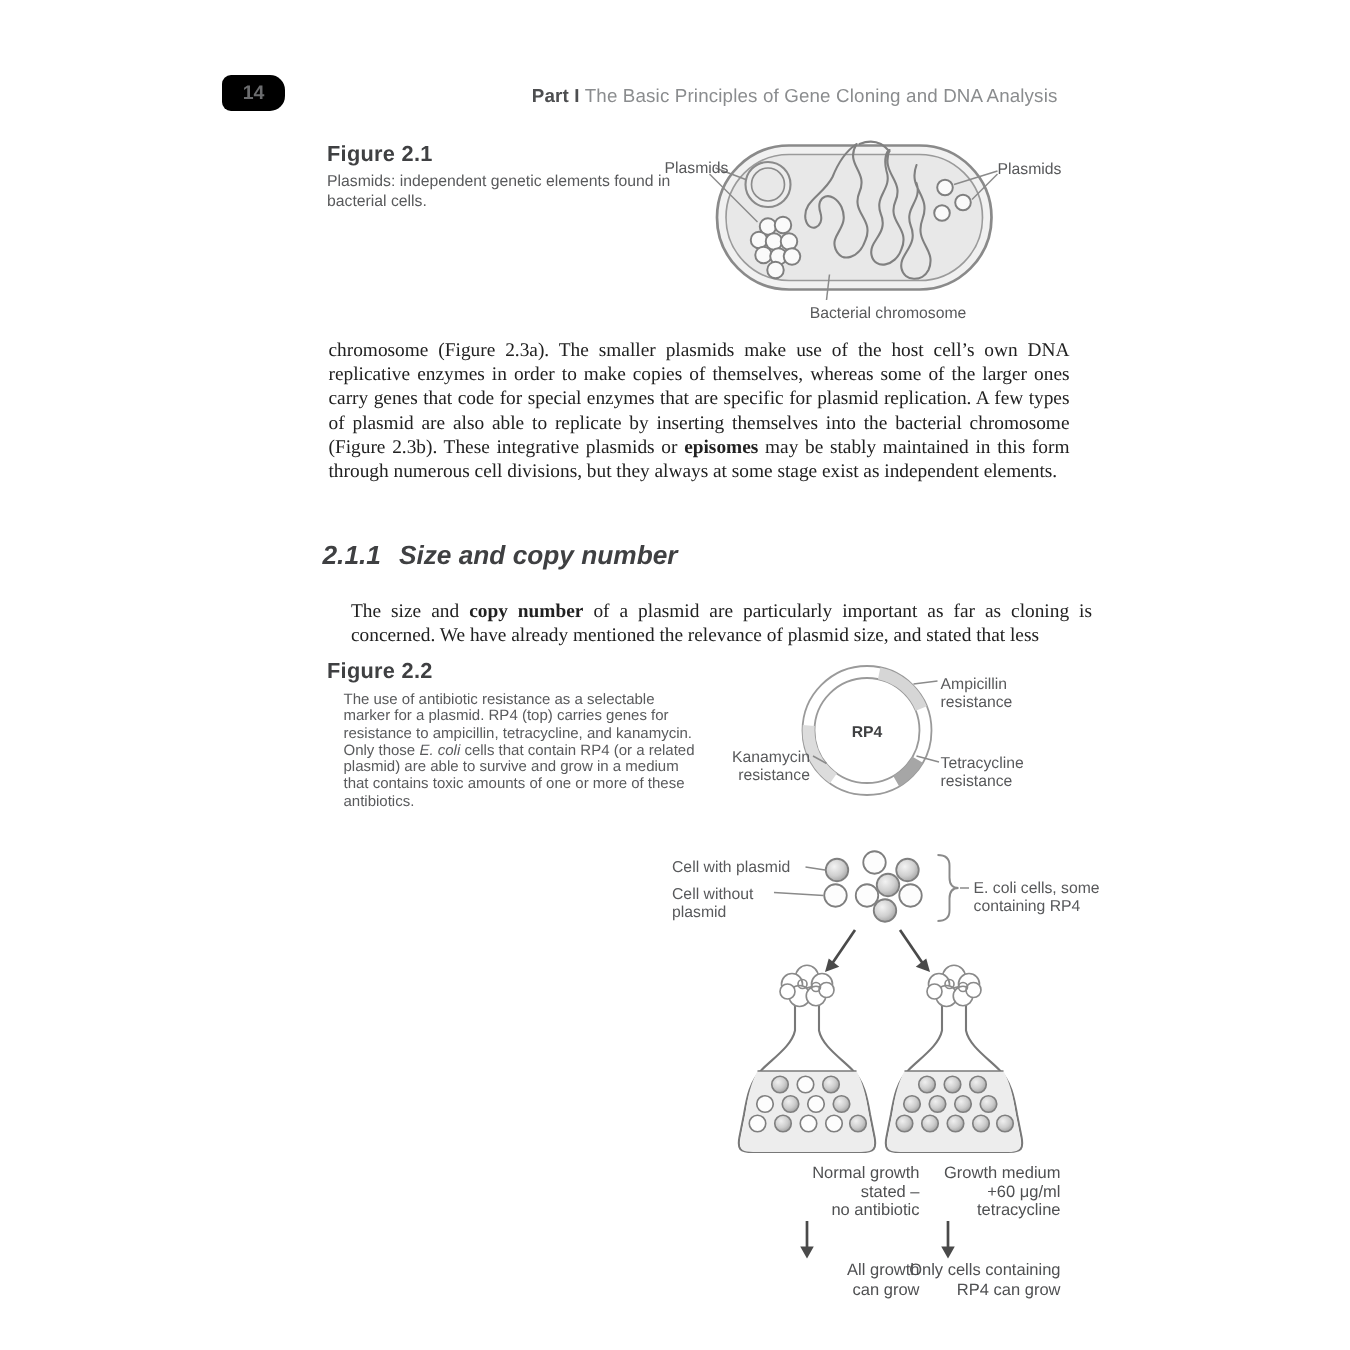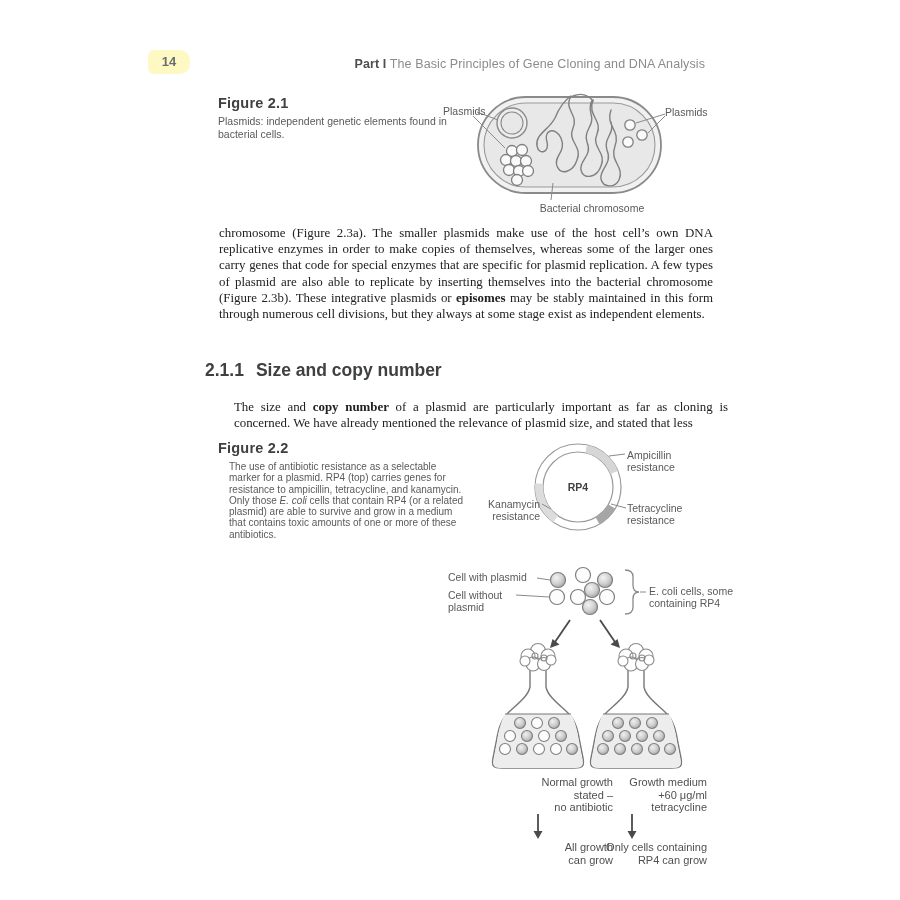--- a/index.html
+++ b/index.html
@@ -4,42 +4,42 @@
 <style>
   html,body{margin:0;padding:0;}
   body{
     width:900px;height:900px;position:relative;background:#ffffff;
     font-family:"Liberation Sans",sans-serif;overflow:hidden;
   }
   .abs{position:absolute;}
 
   
   .page-tab{
-    left:148px;top:50px;width:42px;height:24px;background:#fef9c3;
+    left:148px;top:50px;width:42px;height:24px;background:#000000;
     border-radius:6px 10px 10px 6px;color:#6b6c6e;font-weight:bold;
     font-size:13px;text-align:center;line-height:24px;
   }
   .running-head{
     top:57px;right:195px;font-size:12.5px;color:#8a8c8e;letter-spacing:.1px;
   }
   .running-head b{color:#4d4e50;font-weight:bold;}
 
   
   .fig-title{font-weight:bold;font-size:14.5px;color:#3f4042;letter-spacing:.2px;}
   .fig-caption{font-size:10.5px;line-height:12.8px;color:#595a5c;}
   .fig-caption-sm{font-size:10px;line-height:11.3px;color:#595a5c;}
 
   
   .body-para{
     font-family:"Liberation Serif",serif;font-size:12.9px;line-height:16.2px;
     color:#212121;text-align:justify;width:494px;left:218px;
   }
   .body-para b{font-weight:bold;}
   .section-head{
-    left:205px;top:360px;font-weight:bold;
+    left:215px;top:360px;font-weight:bold;font-style:italic;
     font-size:17.5px;color:#3f4042;
   }
   .section-head .num{margin-right:12px;}
 
   
   svg{position:absolute;overflow:visible;}
   svg text{
     font-family:"Liberation Sans",sans-serif;font-size:10.5px;fill:#58595b;
   }
   svg text.bold{font-weight:bold;fill:#3f4042;}

